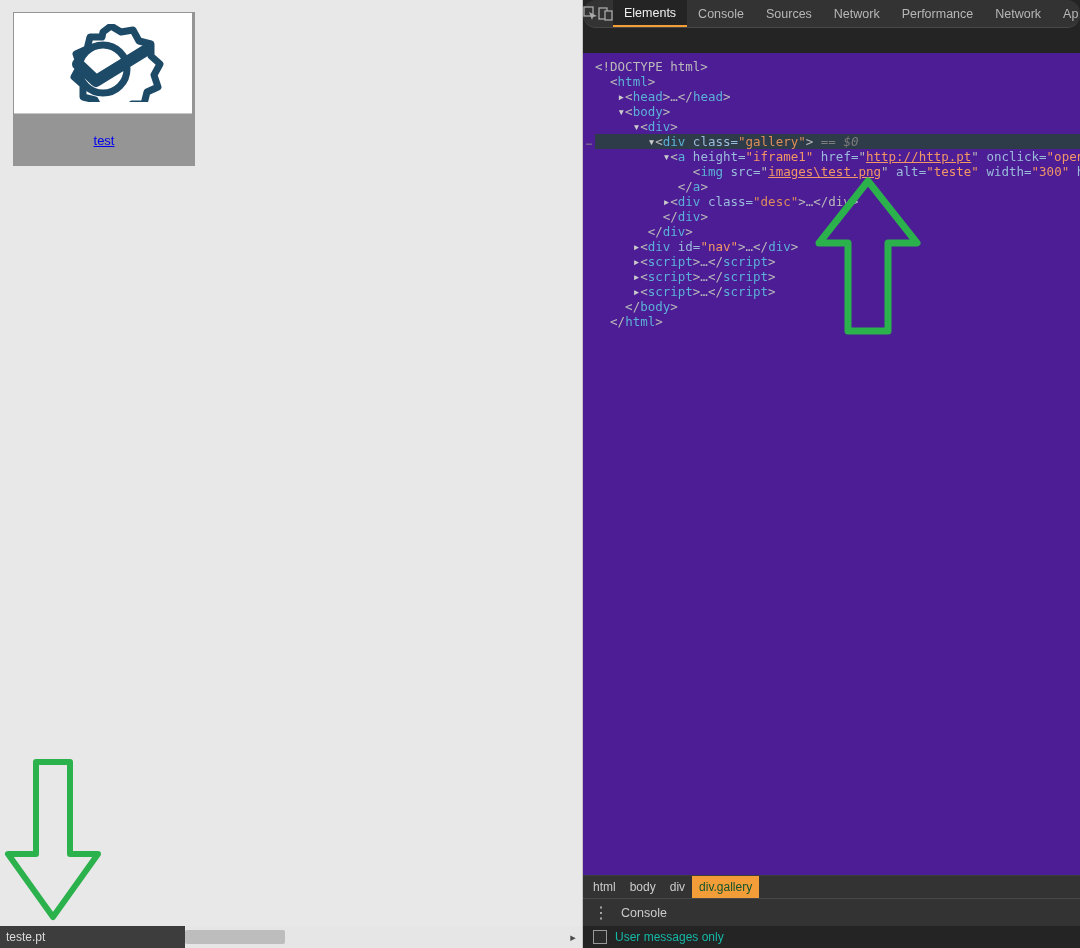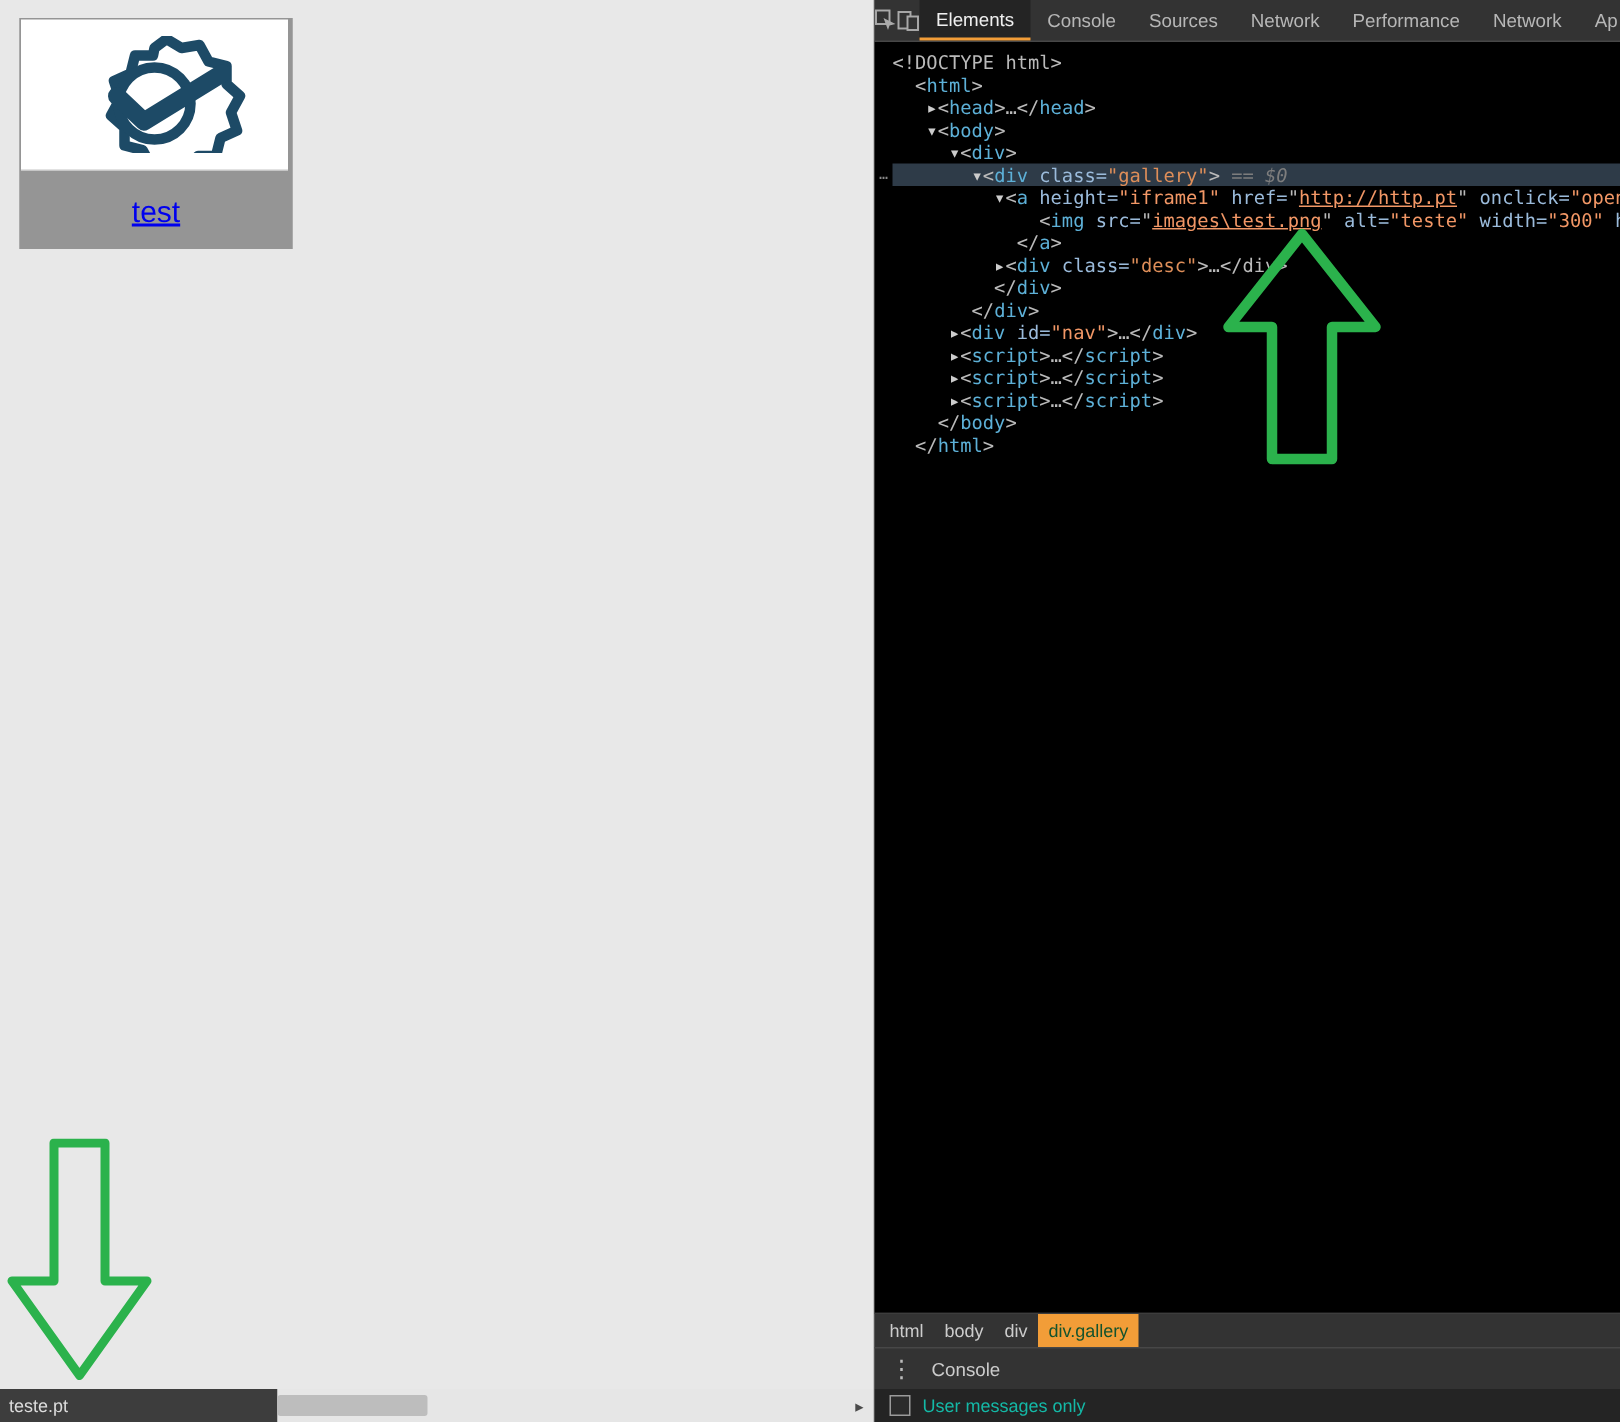--- a/index.html
+++ b/index.html
@@ -3,36 +3,36 @@
 <meta charset="utf-8">
 <style>
   html,body{margin:0;padding:0;height:100%;font-family:"Segoe UI",Tahoma,Arial,sans-serif;background:#fff;overflow:hidden;}
   .app{display:flex;width:1080px;height:948px;position:relative;}
 
   
   .viewport{position:relative;flex:0 0 582px;background:#e8e8e8;border-right:1px solid #c3c3c3;}
   .gallery-card{position:absolute;left:13px;top:12px;width:180px;height:152px;background:#959595;border:1px solid #959595;}
   .gallery-img{width:178px;height:100px;background:#fff;display:flex;align-items:center;justify-content:center;border-bottom:1px solid #c6c6c6;}
   .gallery-caption{text-align:center;margin-top:17px;}
-  .gallery-caption a{color:#0000ee;font-size:20px;text-decoration:underline;}
+  .gallery-caption a{color:#0000ee;font-size:13px;text-decoration:underline;}
 
   .status-bar{position:absolute;left:0;bottom:0;height:22px;width:185px;background:#3d3d3d;color:#dcdcdc;font-size:12px;display:flex;align-items:center;padding:4px 6px;box-sizing:border-box;}
   .hscroll{position:absolute;left:185px;bottom:0;right:0;height:22px;background:#e6e6e6;}
   .hscroll::before{content:"";position:absolute;left:0;top:4px;height:14px;width:100px;background:#bdbdbd;border-radius:2px;}
   .hscroll-arrow{position:absolute;right:0;top:0;height:22px;width:18px;display:flex;align-items:center;justify-content:center;color:#4a4a4a;font-size:11px;}
 
   
   .devtools{flex:1 1 auto;background:#242424;color:#ccc;position:relative;display:flex;flex-direction:column;min-width:0;}
-  .dt-top{height:27px;background:#333333;display:flex;align-items:stretch;border-bottom:1px solid #474747;}
+  .dt-top{height:27px;background:#333333;display:flex;align-items:stretch;border-bottom:1px solid #474747;border-radius:13px;}
   .dt-topbtn{width:27px;display:flex;align-items:center;justify-content:center;color:#bbb;}
   .dt-tabs{display:flex;align-items:stretch;}
   .dt-tab{padding:0 11px;display:flex;align-items:center;font-size:12.5px;color:#b7b7b7;white-space:nowrap;}
   .dt-tab.active{color:#f0f0f0;border-bottom:2px solid #f29d38;background:#242424;}
   
-  .dt-body{flex:1 1 auto;overflow:hidden;background:#000000;position:relative;}
+  .dt-body{flex:1 1 auto;overflow:hidden;background:#4c1d95;position:relative;margin-top:25px;}
   pre.tree{margin:0;padding:6px 0 0 12px;font-family:Consolas,Menlo,monospace;font-size:12.5px;line-height:15px;color:#ccc;white-space:pre;}
   .tag   {color:#5db0d7;}
   .attr  {color:#9bbbdb;}
   .str   {color:#f29766;}
   .strUL {color:#f29766;text-decoration:underline;}
   .cls   {color:#de8e59;}
   .punc  {color:#bababa;}
   .sel-marker{color:#7d7d7d;font-style:italic;}
   .sel-row{background:#2e3b48;display:inline-block;width:100%;}
   .ell{position:absolute;left:3px;color:#888;font-size:10px;}

